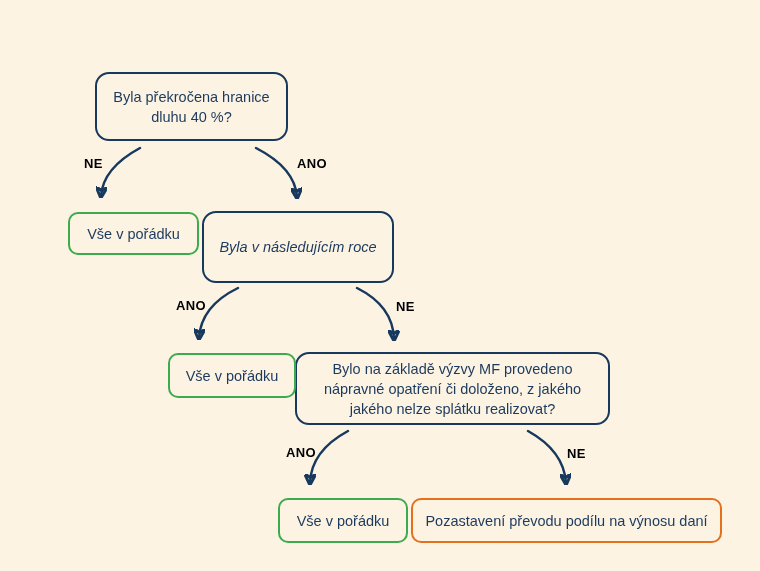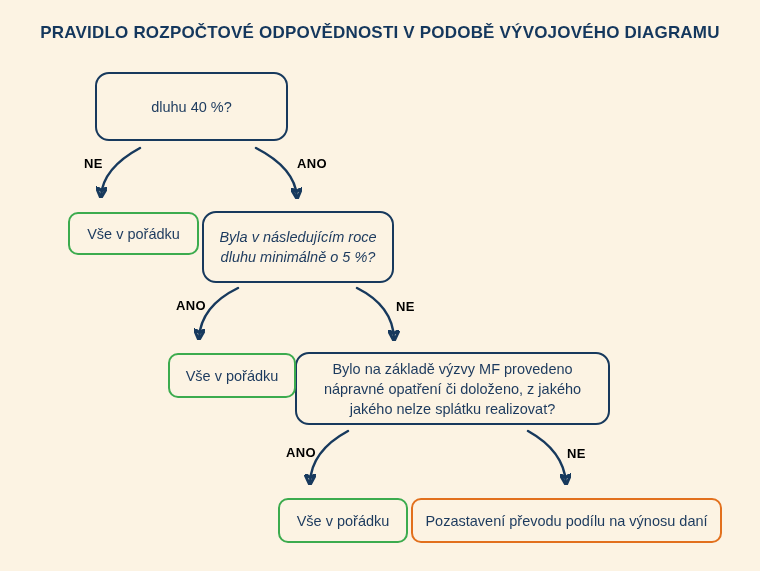--- a/index.html
+++ b/index.html
@@ -62,43 +62,42 @@
     stroke:#17395d;
     stroke-width:2.5;
     stroke-linecap:round;
   }
 </style>
 </head>
 <body>
 
 <div class="canvas">
 
-  <div class="title">PRAVIDLO ROZPOČTOVÉ ODPOVĚDNOSTI V PODOBĚ VÝVOJOVÉHO DIAGRAMU</div>
 
   <svg class="arrows" width="760" height="571" viewBox="0 0 760 571">
     <defs>
       <marker id="ah" viewBox="0 0 10 10" refX="8" refY="5" markerWidth="4.6" markerHeight="4.6" orient="auto">
         <path d="M0,0 L10,5 L0,10 L3.2,5 Z" fill="#17395d" stroke="none"></path>
       </marker>
     </defs>
     <path d="M140,148 Q103,168 101,196" marker-end="url(#ah)"></path>
     <path d="M256,148 Q295,168 297,197" marker-end="url(#ah)"></path>
     <path d="M238,288 Q201,306 199,338" marker-end="url(#ah)"></path>
     <path d="M357,288 Q393,306 394,339" marker-end="url(#ah)"></path>
     <path d="M348,431 Q311,451 310,483" marker-end="url(#ah)"></path>
     <path d="M528,431 Q564,451 566,483" marker-end="url(#ah)"></path>
   </svg>
 
   <div class="node question" style="left:95px;top:72px;width:193px;height:69px;">
+    <div>Byla překročena hranice</div>
     <div>dluhu 40 %?</div>
   </div>
 
   <div class="node question" style="left:202px;top:211px;width:192px;height:72px;font-style:italic;">
     <div>Byla v následujícím roce</div>
-    <div>dluhu minimálně o 5 %?</div>
   </div>
 
   <div class="node question" style="left:295px;top:352px;width:315px;height:73px;">
     <div>Bylo na základě výzvy MF provedeno</div>
     <div>nápravné opatření či doloženo, z jakého</div>
     <div>jakého nelze splátku realizovat?</div>
   </div>
 
   <div class="node outcome-ok" style="left:36px;top:212px;width:131px;height:43px;">Vše v pořádku</div>
 

